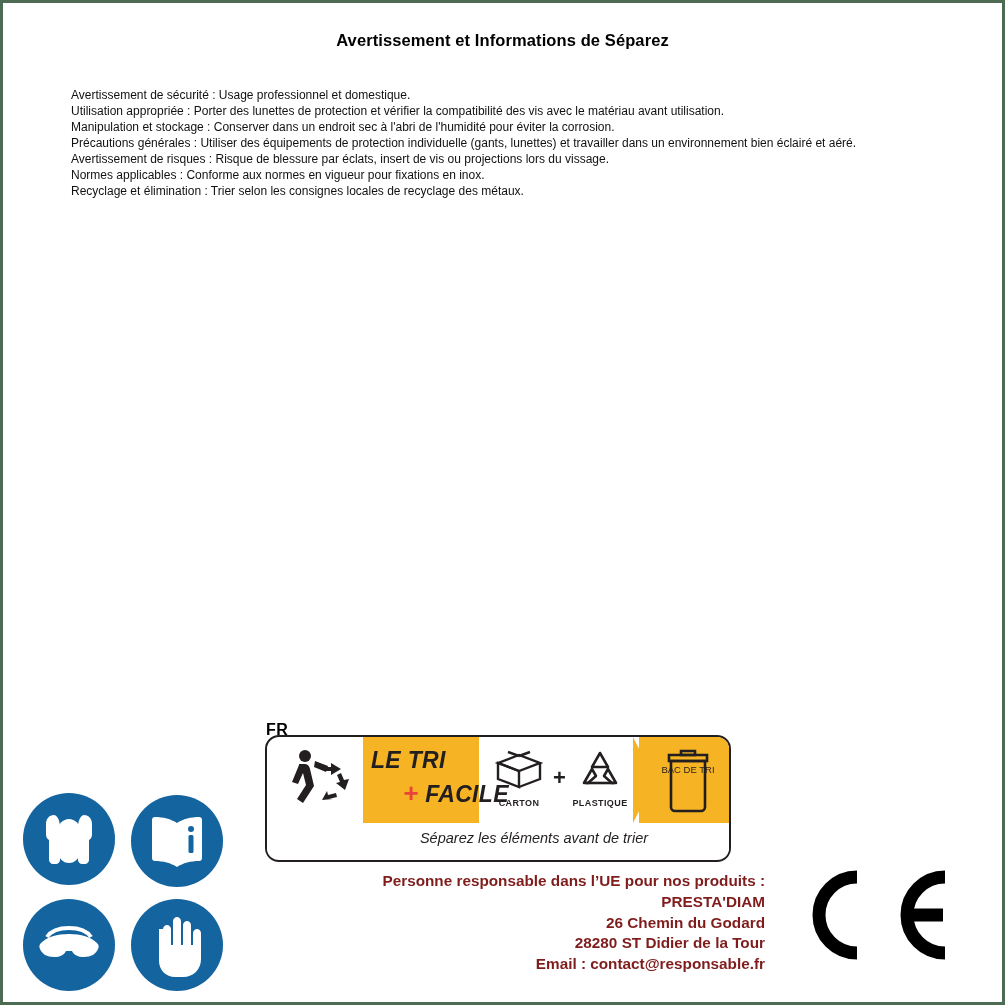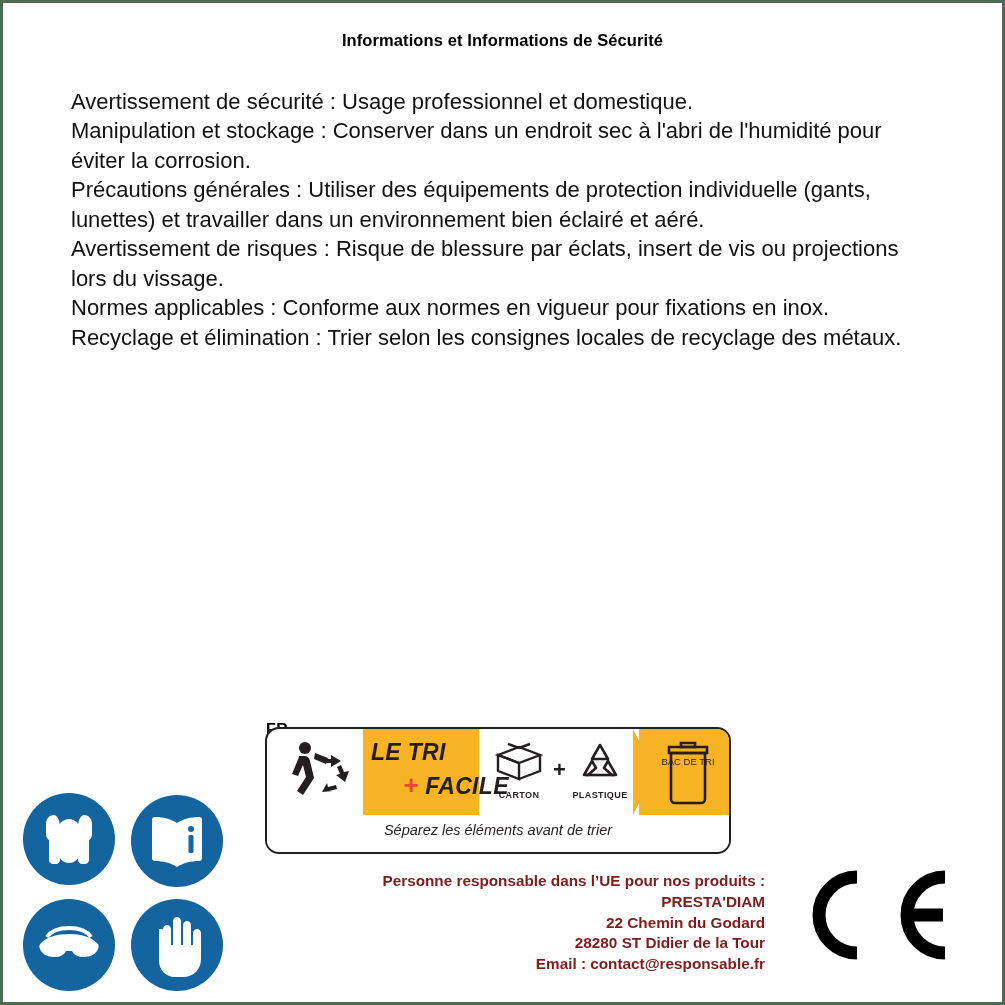--- a/index.html
+++ b/index.html
@@ -27,21 +27,21 @@
     font-weight: bold;
     color: #000;
     margin-top: 28px;
     letter-spacing: 0.1px;
   }
   .body-text {
     position: absolute;
     left: 68px;
     top: 84px;
     width: 858px;
-    font-size: 22px;
+    font-size: 12px;
     line-height: 1.34;
     color: #111;
   }
   .body-text p {
     margin: 0;
   }
 
   
   .picto-grid {
     position: absolute;
@@ -76,21 +76,21 @@
     left: 1px;
     top: 0px;
     font-size: 16px;
     font-weight: bold;
     color: #000;
     letter-spacing: 0.5px;
   }
   .tri-box {
     position: absolute;
     left: 0;
-    top: 6px;
+    top: 14px;
     width: 462px;
     height: 123px;
     border: 2.5px solid #231f20;
     border-radius: 14px;
     background: #fff;
     overflow: hidden;
   }
   .tri-yellow {
     position: absolute;
     left: 96px;
@@ -181,20 +181,21 @@
     line-height: 1.05;
   }
   .tri-bottom {
     position: absolute;
     left: 0;
     top: 86px;
     width: 462px;
     height: 35px;
     background: #ffffff;
     text-align: center;
+    padding-left: 36px;
   }
   .tri-bottom span {
     display: inline-block;
     margin-top: 7px;
     font-size: 14.5px;
     font-style: italic;
     color: #231f20;
   }
 
   
@@ -218,24 +219,25 @@
     top: 856px;
     width: 160px;
     height: 112px;
   }
 </style>
 </head>
 <body>
 
 <div class="page">
 
-  <div class="title">Informations et Informations de Sécurité</div>
+  <div class="title">Avertissement et Informations de Séparez</div>
 
   <div class="body-text">
     <p>Avertissement de sécurité : Usage professionnel et domestique.</p>
+    <p>Utilisation appropriée : Porter des lunettes de protection et vérifier la compatibilité des vis avec le matériau avant utilisation.</p>
     <p>Manipulation et stockage : Conserver dans un endroit sec à l'abri de l'humidité pour éviter la corrosion.</p>
     <p>Précautions générales : Utiliser des équipements de protection individuelle (gants, lunettes) et travailler dans un environnement bien éclairé et aéré.</p>
     <p>Avertissement de risques : Risque de blessure par éclats, insert de vis ou projections lors du vissage.</p>
     <p>Normes applicables : Conforme aux normes en vigueur pour fixations en inox.</p>
     <p>Recyclage et élimination : Trier selon les consignes locales de recyclage des métaux.</p>
   </div>
 
   <div class="picto-grid">
 
     <div class="picto p1">
@@ -348,21 +350,21 @@
 
       <div class="tri-bottom">
         <span>Séparez les éléments avant de trier</span>
       </div>
     </div>
   </div>
 
   <div class="address">
     <div><span>Personne responsable dans l’</span><span>UE</span><span> pour nos produits :</span></div>
     <div>PRESTA'DIAM</div>
-    <div>22 Chemin du Godard</div>
+    <div>26 Chemin du Godard</div>
     <div>28280 ST Didier de la Tour</div>
     <div>Email : contact@responsable.fr</div>
   </div>
 
   <div class="ce">
     <svg width="160" height="112" viewBox="0 0 160 112">
       <g fill="none" stroke="#000000" stroke-width="13">
         <path d="M62 18 A38 38 0 1 0 62 94"></path>
         <path d="M150 18 A38 38 0 1 0 150 94"></path>
         <path d="M112 56 h36"></path>

